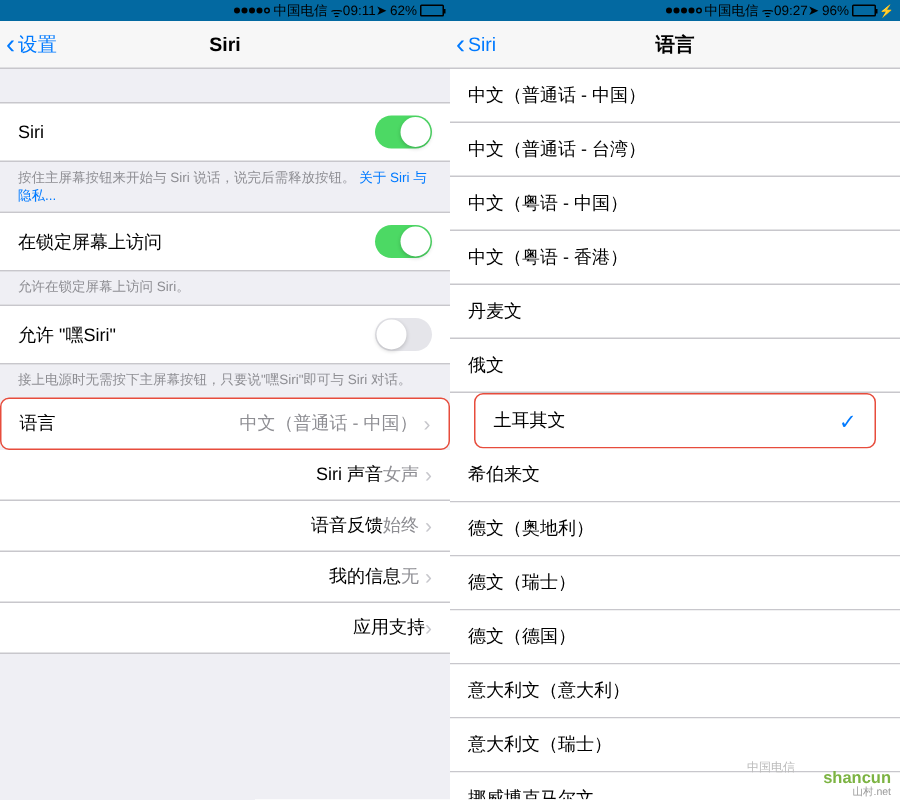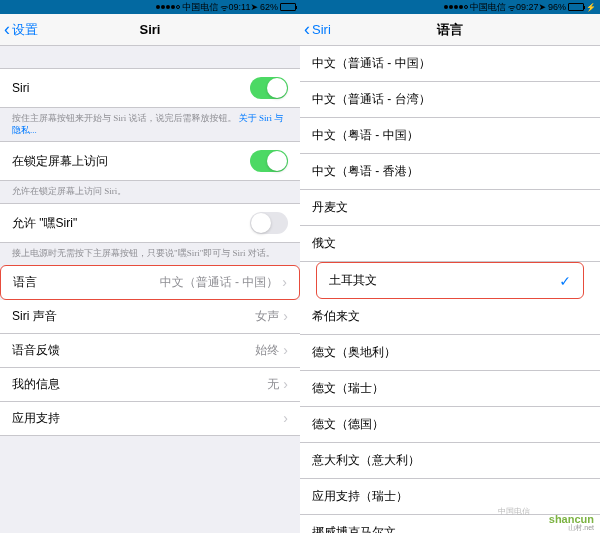--- a/index.html
+++ b/index.html
@@ -16,31 +16,31 @@
 .battery::after { content: ''; position: absolute; right: -2px; top: 2px; width: 1px; height: 3px; background: #000; }
 .battery-fill { height: 100%; background: #000; }
 .battery-fill.green { background: #4cd964; }
 .nav-bar { height: 32px; background: #f7f7f7; border-bottom: 0.5px solid #c8c7cc; display: flex; align-items: center; position: relative; }
 .nav-back { color: #007aff; font-size: 13px; display: flex; align-items: center; padding-left: 4px; position: absolute; left: 0; }
 .nav-back-chevron { font-size: 18px; font-weight: 300; margin-right: 2px; }
 .nav-title { position: absolute; left: 50%; transform: translateX(-50%); font-size: 13px; font-weight: 600; color: #000; }
 .content { flex: 1; overflow-y: hidden; }
 .group-gap { height: 22px; }
 .cell { background: #fff; border-top: 0.5px solid #c8c7cc; border-bottom: 0.5px solid #c8c7cc; padding: 8px 12px; display: flex; align-items: center; justify-content: space-between; min-height: 32px; font-size: 12px; }
-.cell + .cell { border-top: none; }
+.cell + .cell { border-top: none; justify-content: flex-end; }
 .cell-label { color: #000; }
 .cell-value { color: #8e8e93; display: flex; align-items: center; gap: 4px; }
 .chevron { color: #c7c7cc; font-size: 14px; }
 .toggle { width: 38px; height: 22px; border-radius: 11px; position: relative; }
 .toggle.on { background: #4cd964; }
 .toggle.off { background: #e5e5ea; }
 .toggle-knob { width: 20px; height: 20px; background: #fff; border-radius: 50%; position: absolute; top: 1px; box-shadow: 0 1px 3px rgba(0,0,0,0.2); }
 .toggle.on .toggle-knob { right: 1px; }
 .toggle.off .toggle-knob { left: 1px; }
-.footer-text { font-size: 9px; color: #8e8e93; padding: 5px 12px; line-height: 1.3; font-family: Liberation Serif, serif; }
+.footer-text { font-size: 9px; color: #8e8e93; padding: 5px 12px; line-height: 1.3; }
 .footer-link { color: #007aff; }
 .highlight { border: 1px solid #e74c3c; border-radius: 6px; }
 .lang-cell { background: #fff; border-bottom: 0.5px solid #c8c7cc; padding: 9px 12px; display: flex; align-items: center; justify-content: space-between; font-size: 12px; min-height: 32px; }
 .lang-cell.selected .check { color: #007aff; font-size: 14px; }
 .lang-cell.highlight-sel { border: 1px solid #e74c3c; border-radius: 6px; margin: 0 16px; }
 .watermark { position: absolute; right: 6px; bottom: 8px; font-size: 11px; color: #7cb342; font-weight: bold; }
 .watermark-sub { position: absolute; right: 6px; bottom: 0px; font-size: 7px; color: #999; }
 .watermark-top { position: absolute; right: 70px; bottom: 16px; font-size: 8px; color: #bbb; }
 .charging { color: #000; font-size: 8px; }
 </style>
@@ -199,21 +199,21 @@
         <div class="lang-cell">
           <span>德文（瑞士）</span>
         </div>
         <div class="lang-cell">
           <span>德文（德国）</span>
         </div>
         <div class="lang-cell">
           <span>意大利文（意大利）</span>
         </div>
         <div class="lang-cell">
-          <span>应用支持（瑞士）</span>
+          <span>意大利文（瑞士）</span>
         </div>
         <div class="lang-cell">
           <span>挪威博克马尔文</span>
         </div>
       </div>
   </div>
 </div>
 
 <div class="watermark-top">中国电信</div>
 <div class="watermark">shancun</div>

